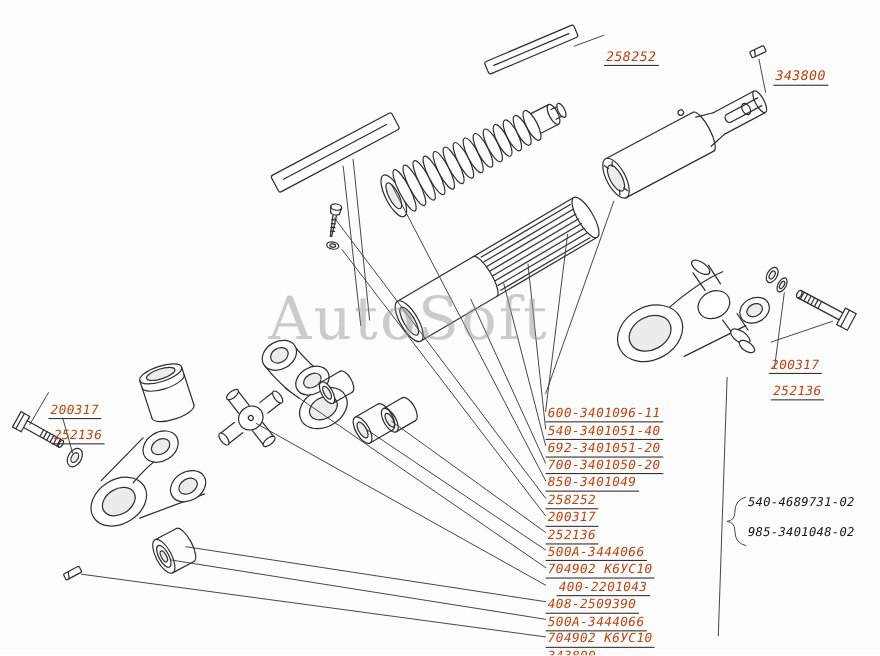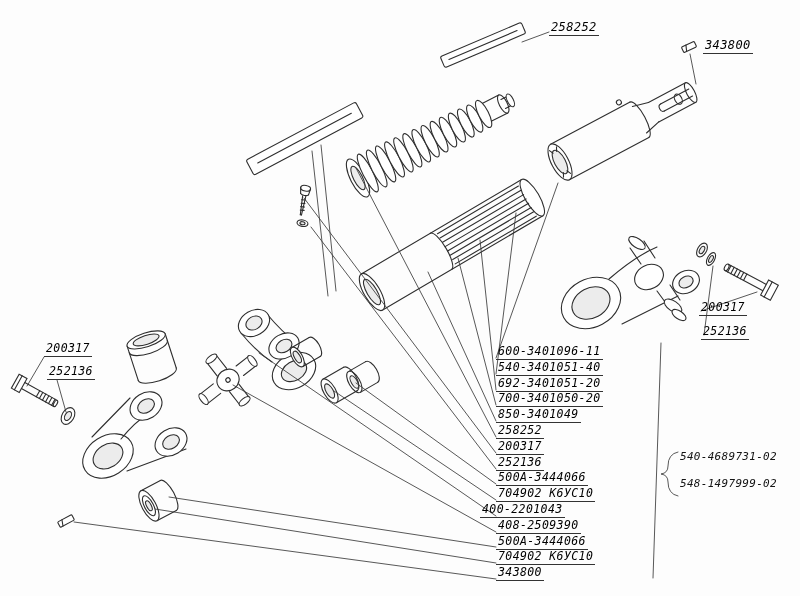--- a/index.html
+++ b/index.html
@@ -3,22 +3,22 @@
 <meta charset="utf-8">
 <style>
   html,body{margin:0;padding:0;background:#ffffff;}
   .stage{position:relative;width:800px;height:596px;background:#fdfdfd;overflow:hidden;
          font-family:"DejaVu Sans", sans-serif;}
   .stage svg{position:absolute;left:0;top:0;}
   svg *{stroke:#2e2e2e;stroke-width:1.1;fill:none;stroke-linecap:round;}
   svg .f{fill:#ffffff;}
   svg .h{fill:#ececec;}
   svg .ld path{stroke-width:.85;stroke:#3a3a3a;}
-  .lbl{position:absolute;font:italic 11.5px "DejaVu Sans Mono", monospace;color:#000000;
-       border-bottom:1px solid #333;padding:0 2px 1px 2px;white-space:nowrap;letter-spacing:.4px;z-index:4;}
+  .lbl{position:absolute;font:italic 11.5px "DejaVu Sans Mono", monospace;color:#c2410c;
+       border-bottom:1px solid #333;padding:0 2px 1px 2px;white-space:nowrap;letter-spacing:.4px;z-index:4;margin-top:24px;}
   .lbl-plain{position:absolute;font:italic 11px "DejaVu Sans Mono", monospace;color:#141414;
        white-space:nowrap;letter-spacing:.3px;z-index:4;}
   .big{font-size:12px;}
   .wm{position:absolute;left:244px;top:258px;font:400 54px "DejaVu Serif", serif;color:#9a9a9a;
       opacity:.5;letter-spacing:2px;z-index:3;pointer-events:none;}
 </style>
 </head>
 <body>
 
 <div class="stage">
@@ -284,42 +284,43 @@
       <path d="M312,151 L328,296"></path>
       <path d="M321,145 L336,291"></path>
     </g>
 
     <g class="ld">
       <path d="M661,343 L653,578"></path>
       <path d="M678,452 Q668,454 668,466 Q668,473 661,474 Q668,475 668,482 Q668,494 678,496"></path>
     </g>
   </svg>
 
+  <div class="wm">AutoSoft</div>
 
   <div class="lbl big" style="left:549px;top:20px">258252</div>
   <div class="lbl big" style="left:703px;top:38px">343800</div>
 
   <div class="lbl" style="left:699px;top:300px">200317</div>
   <div class="lbl" style="left:701px;top:324px">252136</div>
 
   <div class="lbl" style="left:44px;top:341px">200317</div>
   <div class="lbl" style="left:47px;top:364px">252136</div>
 
   <div class="lbl" style="left:496px;top:344px">600-3401096-11</div>
   <div class="lbl" style="left:496px;top:360px">540-3401051-40</div>
   <div class="lbl" style="left:496px;top:376px">692-3401051-20</div>
   <div class="lbl" style="left:496px;top:391px">700-3401050-20</div>
   <div class="lbl" style="left:496px;top:407px">850-3401049</div>
   <div class="lbl" style="left:496px;top:423px">258252</div>
   <div class="lbl" style="left:496px;top:439px">200317</div>
   <div class="lbl" style="left:496px;top:455px">252136</div>
   <div class="lbl" style="left:496px;top:470px">500A-3444066</div>
   <div class="lbl" style="left:496px;top:486px">704902 К6УС10</div>
-  <div class="lbl" style="left:480px;top:502px">400-2201043</div>
+  <div class="lbl" style="left:506px;top:502px">400-2201043</div>
   <div class="lbl" style="left:496px;top:518px">408-2509390</div>
   <div class="lbl" style="left:496px;top:534px">500A-3444066</div>
   <div class="lbl" style="left:496px;top:549px">704902 К6УС10</div>
   <div class="lbl" style="left:496px;top:565px">343800</div>
 
   <div class="lbl-plain" style="left:680px;top:450px">540-4689731-02</div>
-  <div class="lbl-plain" style="left:680px;top:477px">548-1497999-02</div>
+  <div class="lbl-plain" style="left:680px;top:477px">985-3401048-02</div>
 
 </div>
 
 </body></html>

